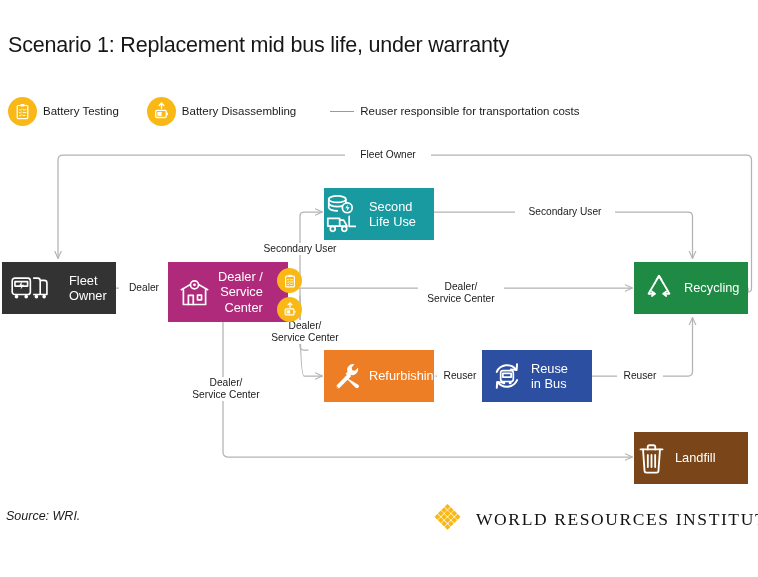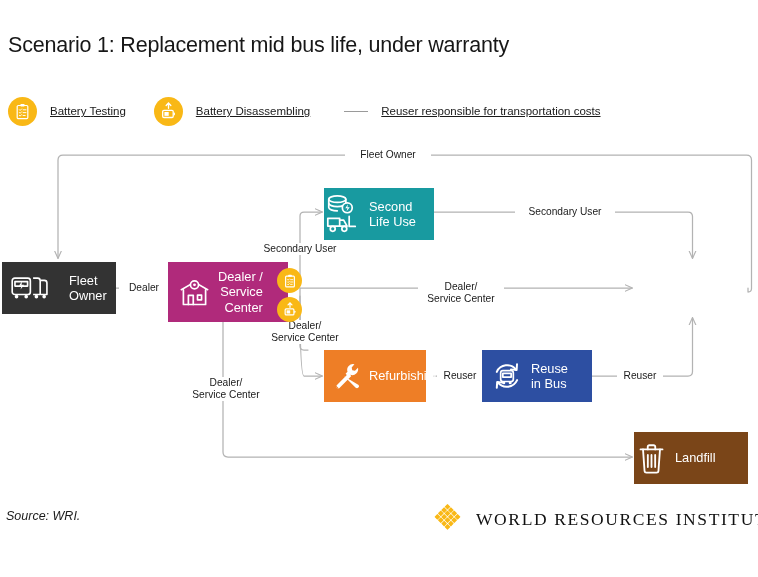--- a/index.html
+++ b/index.html
@@ -55,22 +55,21 @@
     border-radius: 50%;
     background: var(--amber, #F9B816);
     display: flex;
     align-items: center;
     justify-content: center;
     flex: 0 0 auto;
   }
   .legend-label {
     font-size: 11.5px;
     color: #1a1a1a;
-    margin-left: 13px;
-    text-decoration: underline;
+    margin-left: 6px;
   }
   .legend-gap { width: 28px; }
   .legend-gap-lg { width: 34px; }
   .legend-rule {
     width: 24px;
     height: 0;
     border-top: 1.3px solid #9a9a9a;
     flex: 0 0 auto;
   }
 
@@ -115,21 +114,21 @@
   #node-dealer .node-label { margin-left: 7px; text-align: right; }
 
   #node-second-life   { left: 324px; top: 188px; width: 110px; height: 52px;
                         background: #189AA0; }
   #node-second-life .node-label { margin-left: 7px; }
 
   #node-recycling     { left: 634px; top: 262px; width: 114px; height: 52px;
                         background: #1F8A43; padding-left: 9px; }
   #node-recycling .node-label { margin-left: 9px; }
 
-  #node-refurbishing  { left: 324px; top: 350px; width: 102px; height: 52px;
+  #node-refurbishing  { left: 324px; top: 350px; width: 110px; height: 52px;
                         background: #EE7E26; padding-left: 8px; }
   #node-refurbishing .node-label { margin-left: 6px; }
 
   #node-reuse-in-bus  { left: 482px; top: 350px; width: 110px; height: 52px;
                         background: #2D4FA2; padding-left: 8px; }
   #node-reuse-in-bus .node-label { margin-left: 7px; }
 
   #node-landfill      { left: 634px; top: 432px; width: 114px; height: 52px;
                         background: #7A4518; padding-left: 4px; }
   #node-landfill .node-label { margin-left: 10px; }
@@ -357,20 +356,38 @@
           <path d="M26.5 23.5v10.6M26.5 34.1h6.4"></path>
         </g>
         <circle cx="9.2" cy="36.6" r="2.6" fill="none" stroke="#fff" stroke-width="1.8"></circle>
         <circle cx="21.4" cy="36.6" r="2.6" fill="none" stroke="#fff" stroke-width="1.8"></circle>
       </svg>
     </span>
     <span class="node-label">Second
 Life Use</span>
   </div>
 
+  <div class="node" id="node-recycling">
+    <span class="node-icon">
+      <svg width="32" height="32" viewBox="0 0 34 34" aria-hidden="true">
+        <g fill="none" stroke="#fff" stroke-width="1.9" stroke-linejoin="round" stroke-linecap="round">
+          <path d="M17 4.2l4.6 7.8"></path>
+          <path d="M17 4.2l-4.6 7.8"></path>
+          <path d="M12.4 12l-4.5 7.6"></path>
+          <path d="M7.9 19.6l-2 3.5h6.6"></path>
+          <path d="M12.5 23.1l-3 -2.4M12.5 23.1l-3 2.4"></path>
+          <path d="M21.6 12l4.5 7.6"></path>
+          <path d="M26.1 19.6l2 3.5h-6.4"></path>
+          <path d="M21.7 23.1l3 -2.4M21.7 23.1l3 2.4"></path>
+          <path d="M14.4 8.2l2.6-4.3 2.6 4.3"></path>
+        </g>
+      </svg>
+    </span>
+    <span class="node-label">Recycling</span>
+  </div>
 
   <div class="node" id="node-refurbishing">
     <span class="node-icon">
       <svg width="31" height="31" viewBox="0 0 34 34" aria-hidden="true">
         <g fill="#fff">
           <path d="M24.6 3.6a6.4 6.4 0 0 0-7.6 8.3l-2.1 2.1 3.2 3.2 2.1-2.1a6.4 6.4 0 0 0 8.3-7.6l-3.3 3.3-3-0.6-0.6-3z"></path>
           <path d="M13.2 16.6l3.2 3.2 9.6 9.6a2.3 2.3 0 0 0 3.2-3.2z"></path>
         </g>
         <g fill="#fff">
           <path d="M5.2 29.5a2.1 2.1 0 0 1 0-3l13-13 3 3-13 13a2.1 2.1 0 0 1-3 0z"></path>

